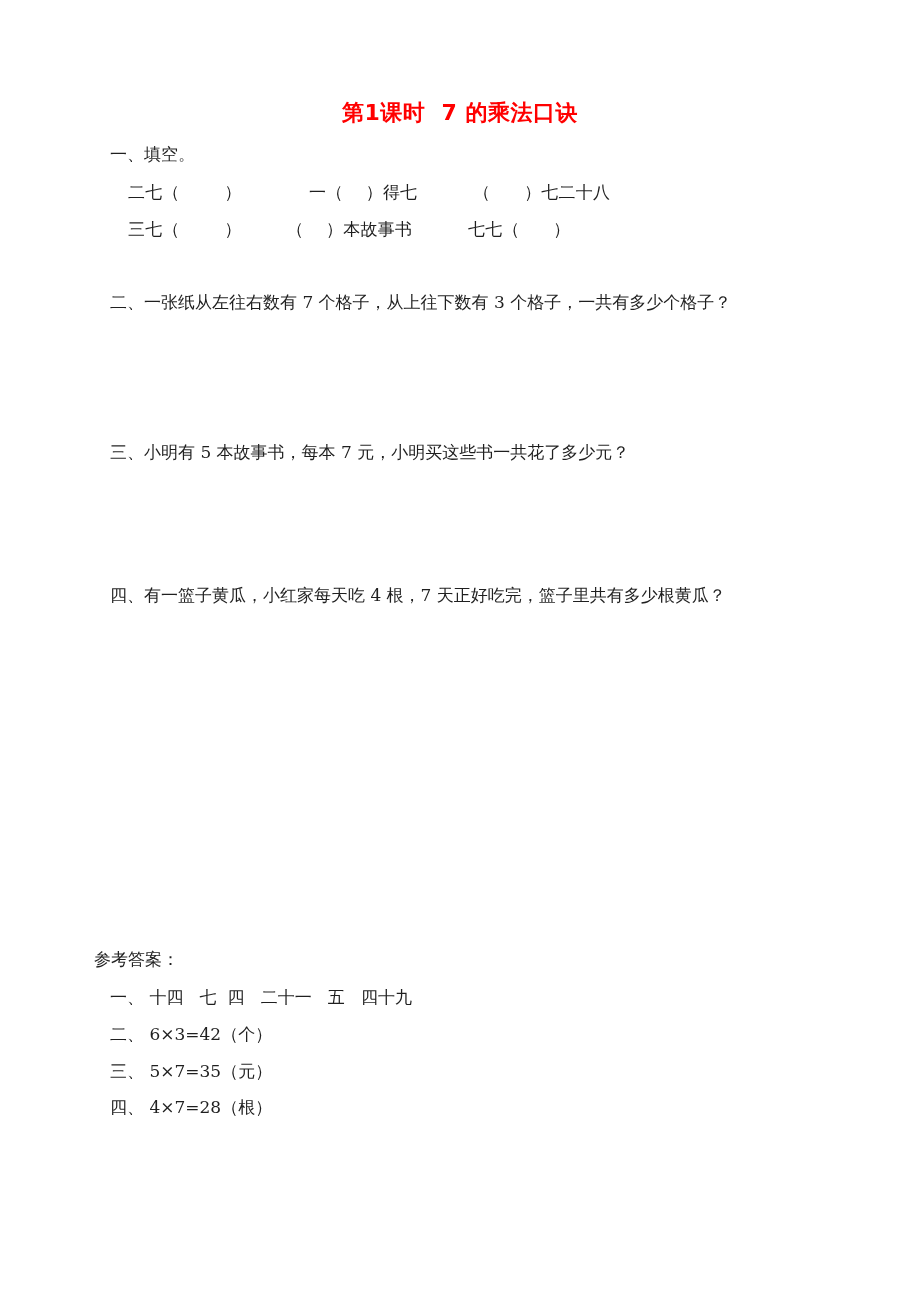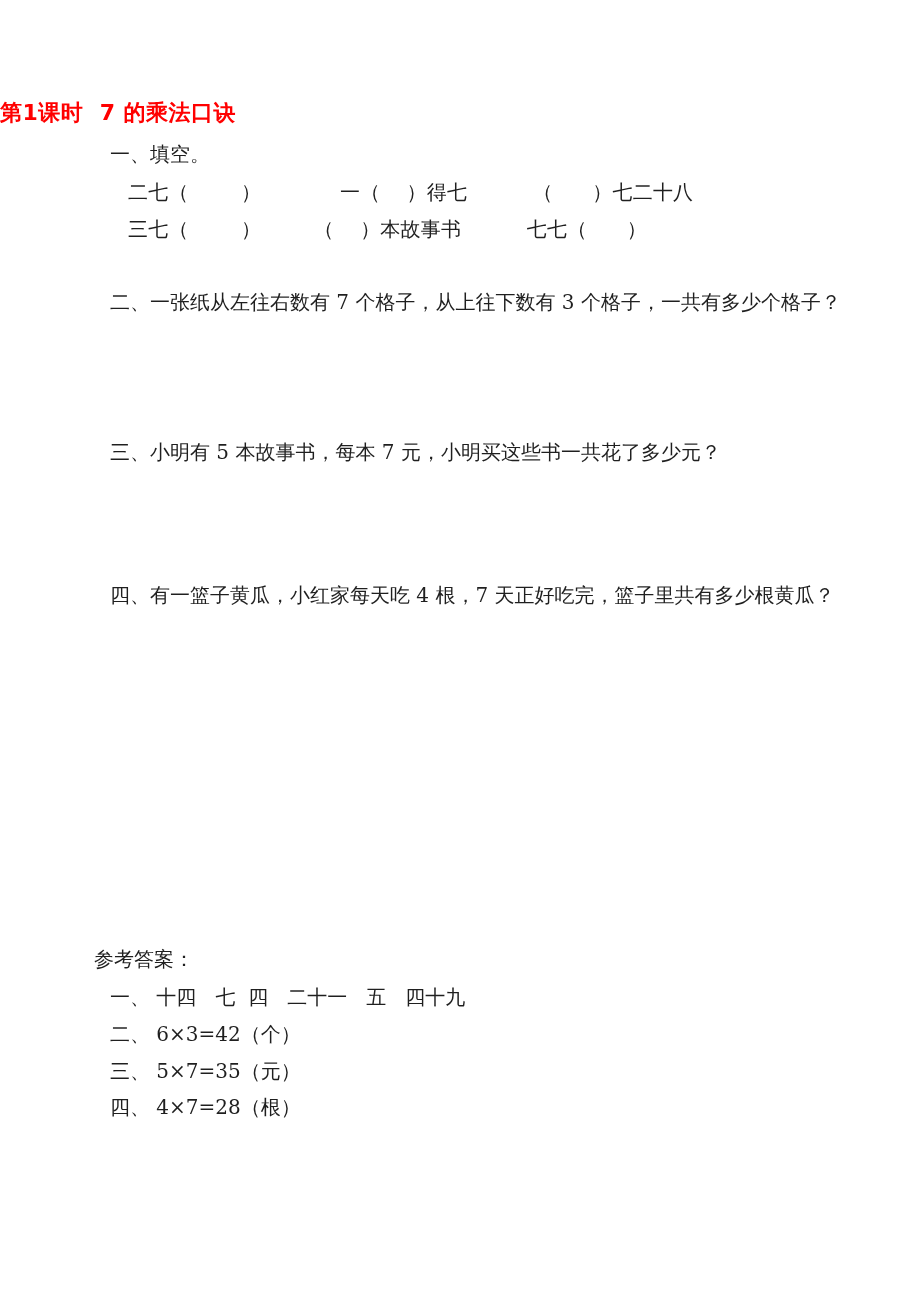--- a/index.html
+++ b/index.html
@@ -19,32 +19,33 @@
     background: #ffffff;
     overflow: hidden;
   }
 
   
   .doc-title {
     position: absolute;
     left: 0;
     top: 98px;
     width: 920px;
+    text-align: center;
     color: #ff0000;
     font-family: "DejaVu Sans", "Liberation Sans", sans-serif;
     font-weight: bold;
     font-size: 22px;
     letter-spacing: 0.5px;
     white-space: pre;
   }
 
   
   .line {
     position: absolute;
-    font-size: 20px;
+    font-size: 17px;
     line-height: 20px;
     color: #1f1f1f;
     white-space: pre;
     font-family: "DejaVu Serif", "Liberation Serif", serif;
   }
 
   .q-head   { left: 110px; }
   .q-body   { left: 110px; }
   .fill-row { left: 128px; letter-spacing: 0.2px; }
   .ans-head { left: 94px; }

